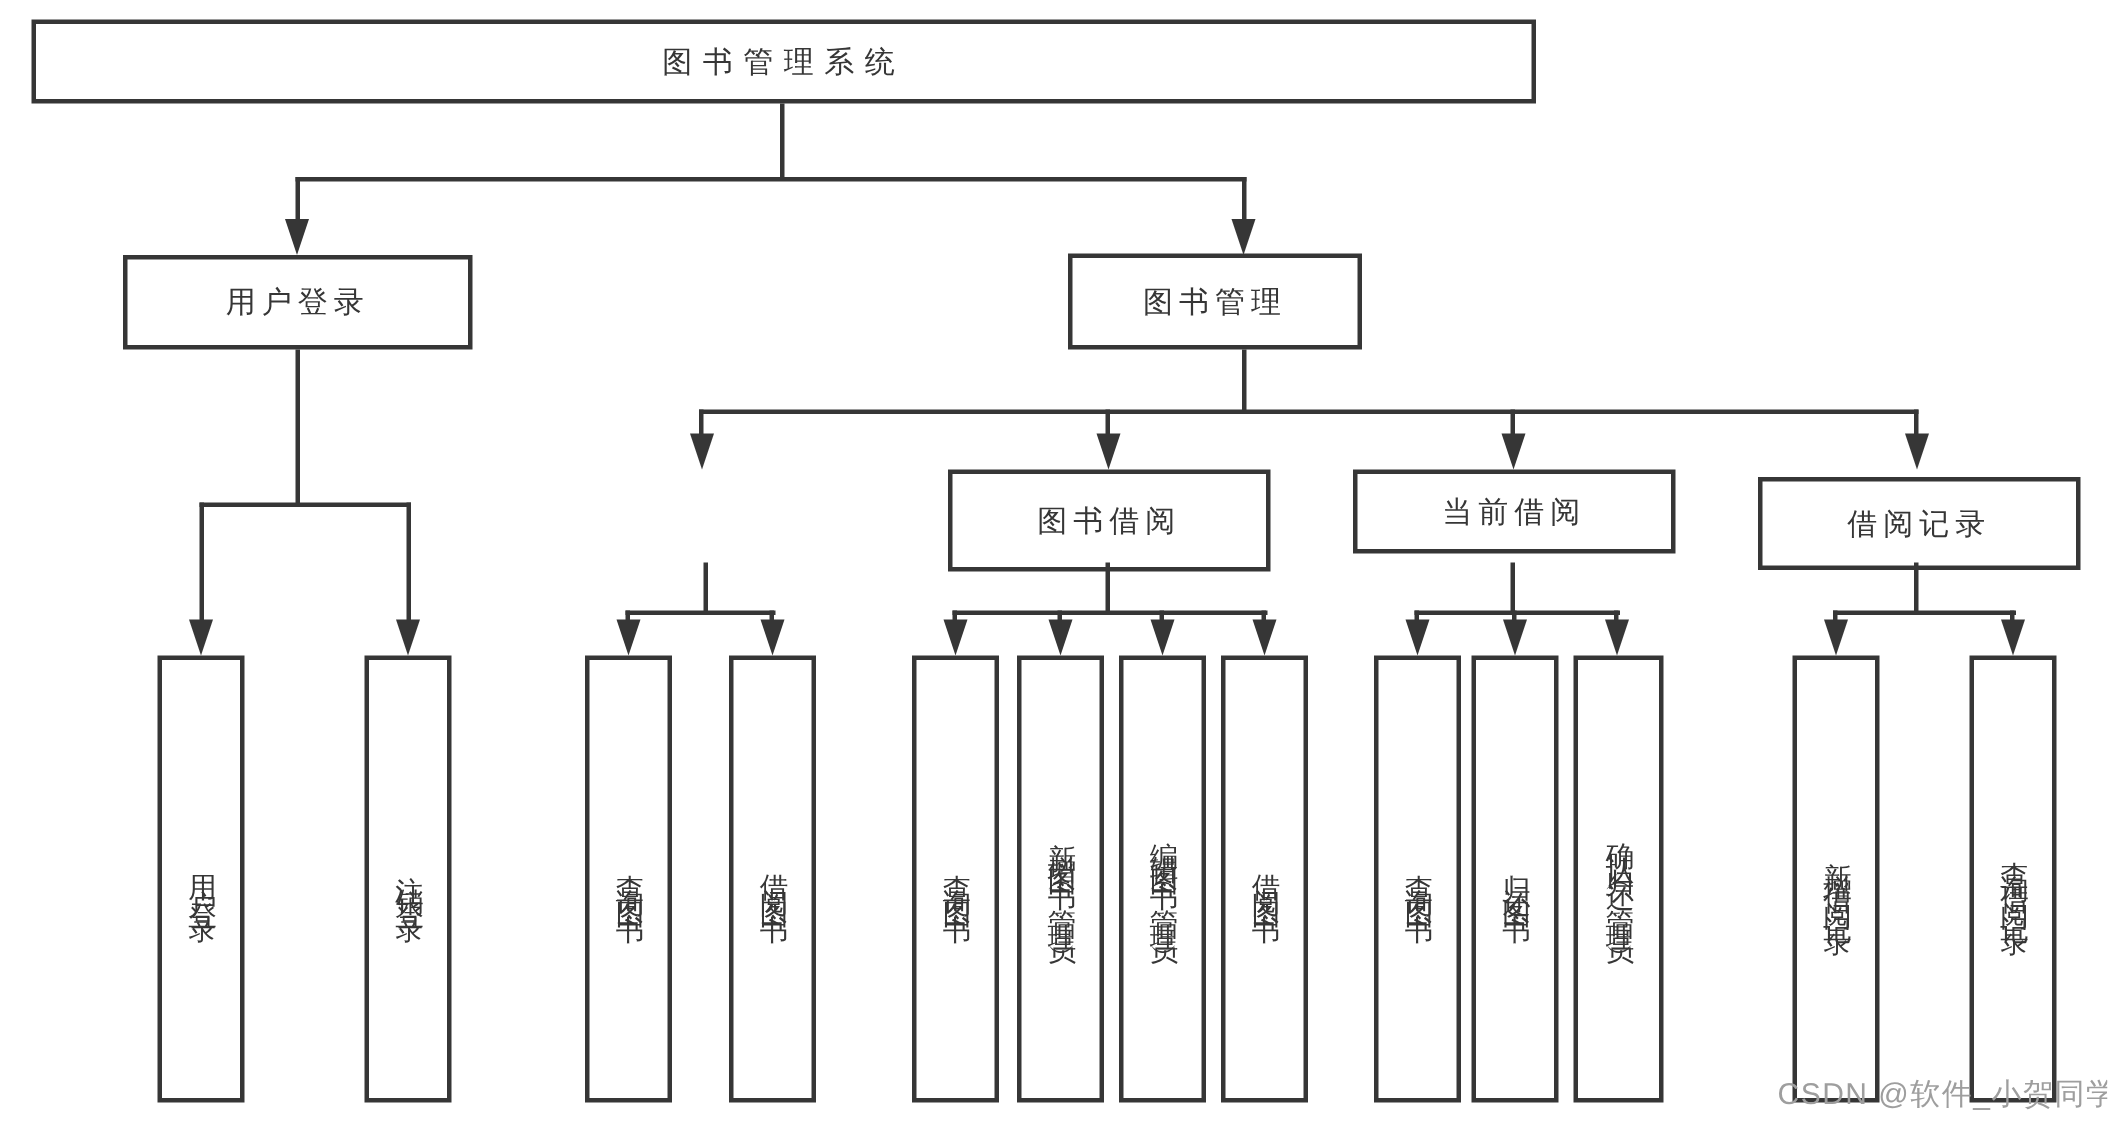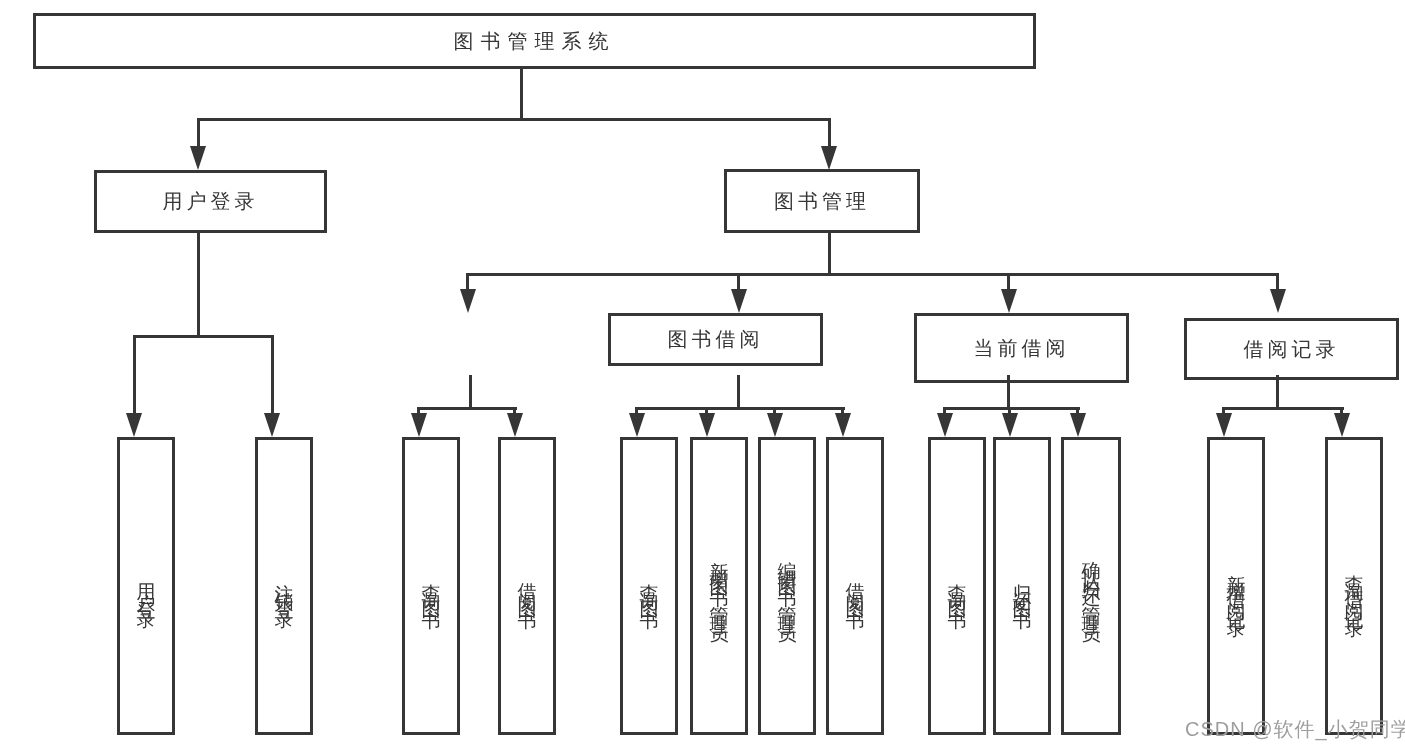--- a/index.html
+++ b/index.html
@@ -11,21 +11,20 @@
     color:var(--text,#363636);
     overflow:hidden;
   }
   .node {
     position:absolute;
     border:3px solid var(--line,#363636);
     background:#fff;
     display:flex; align-items:center; justify-content:center;
     font-size:20px; letter-spacing:4px;
     white-space:nowrap;
-    margin-left:12px;
   }
   .node .lbl { display:block; }
   .leaf {
     writing-mode:vertical-rl;
     text-orientation:mixed;
     font-size:19px; letter-spacing:9px;
     white-space:normal;
   }
   .hl, .vl { position:absolute; background:var(--line,#363636); }
   .hl { height:3px; }
@@ -52,24 +51,24 @@
     <span class="lbl">图书管理系统</span>
   </div>
 
   <div class="node" style="left:82px;top:170px;width:233px;height:63px">
     <span class="lbl">用户登录</span>
   </div>
   <div class="node" style="left:712px;top:169px;width:196px;height:64px">
     <span class="lbl">图书管理</span>
   </div>
 
-  <div class="node" style="left:596px;top:313px;width:215px;height:53px">
+  <div class="node" style="left:632px;top:313px;width:215px;height:68px">
     <span class="lbl">图书借阅</span>
   </div>
-  <div class="node" style="left:902px;top:313px;width:215px;height:70px">
+  <div class="node" style="left:902px;top:313px;width:215px;height:56px">
     <span class="lbl">当前借阅</span>
   </div>
   <div class="node" style="left:1172px;top:318px;width:215px;height:62px">
     <span class="lbl">借阅记录</span>
   </div>
 
   <div class="node leaf" style="left:105px;top:437px;width:58px;height:298px">
     <span class="lbl">用户登录</span>
   </div>
   <div class="node leaf" style="left:243px;top:437px;width:58px;height:298px">

